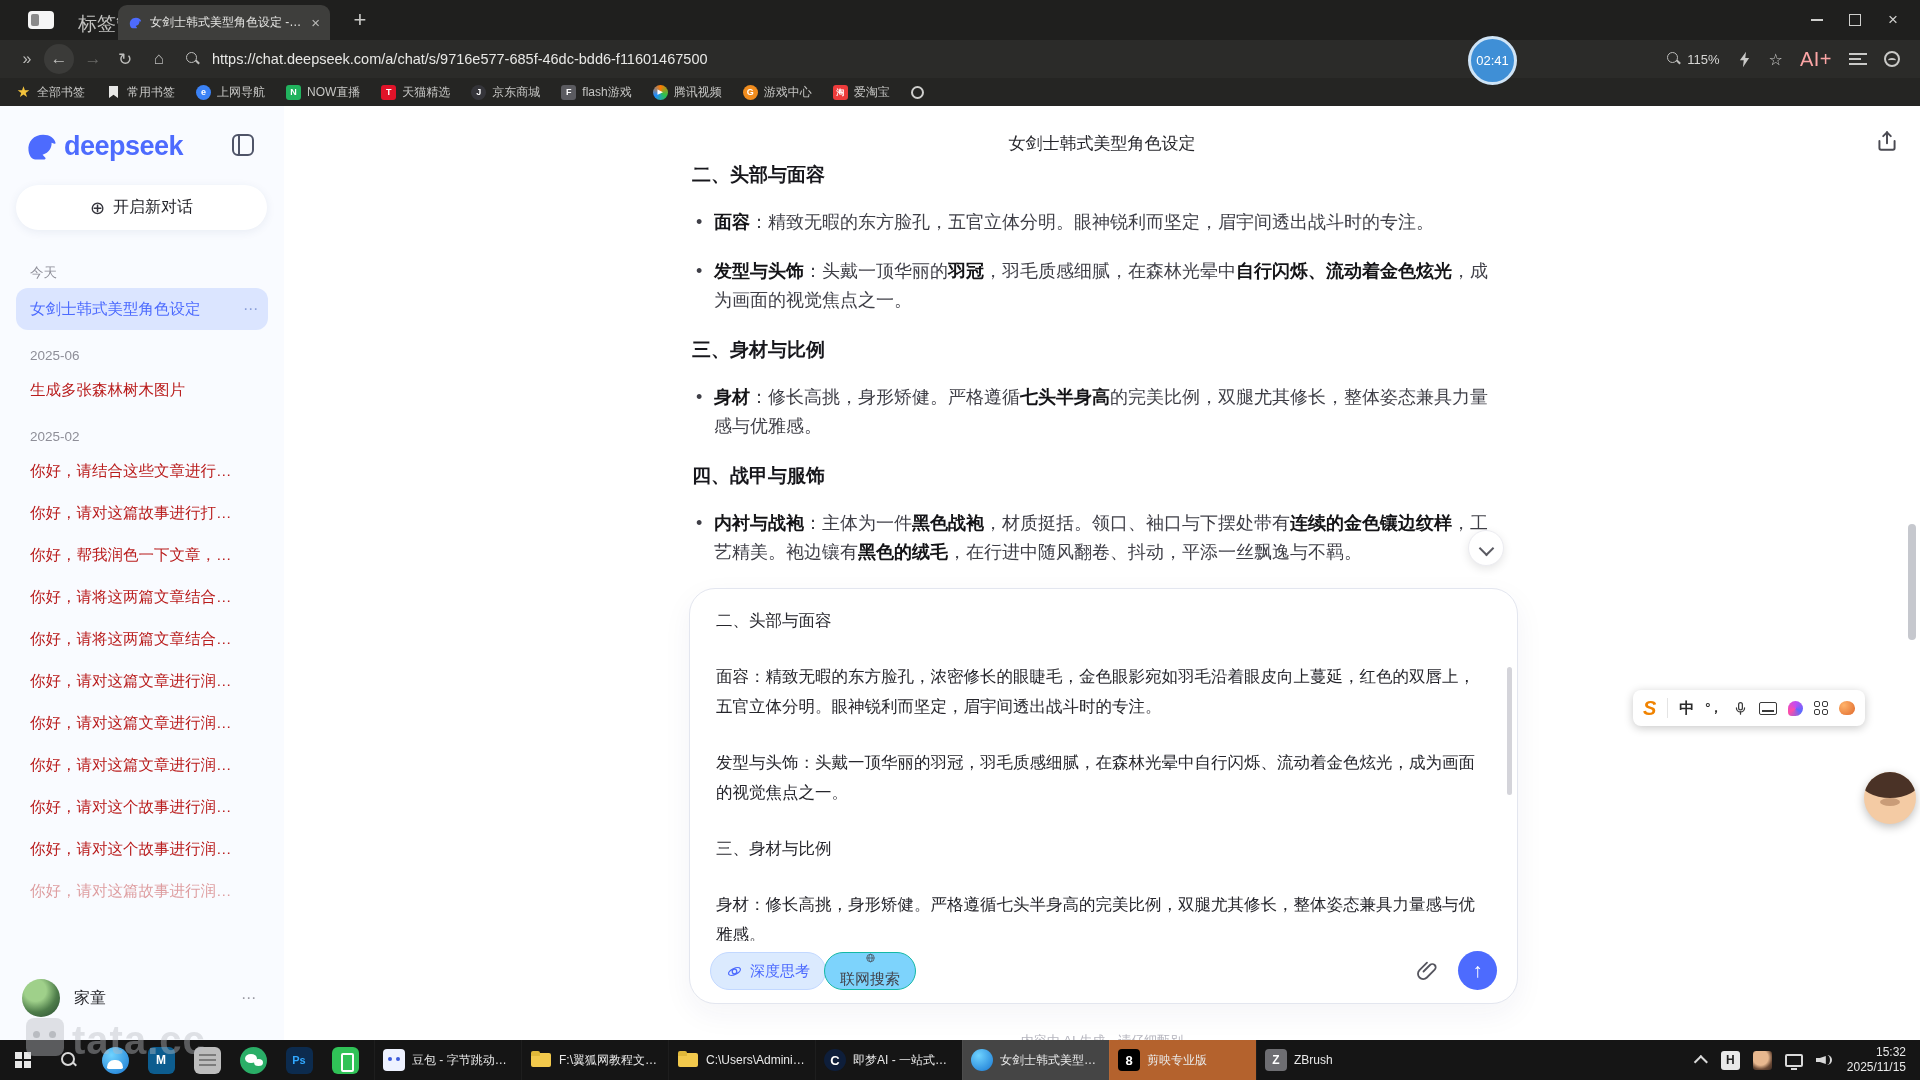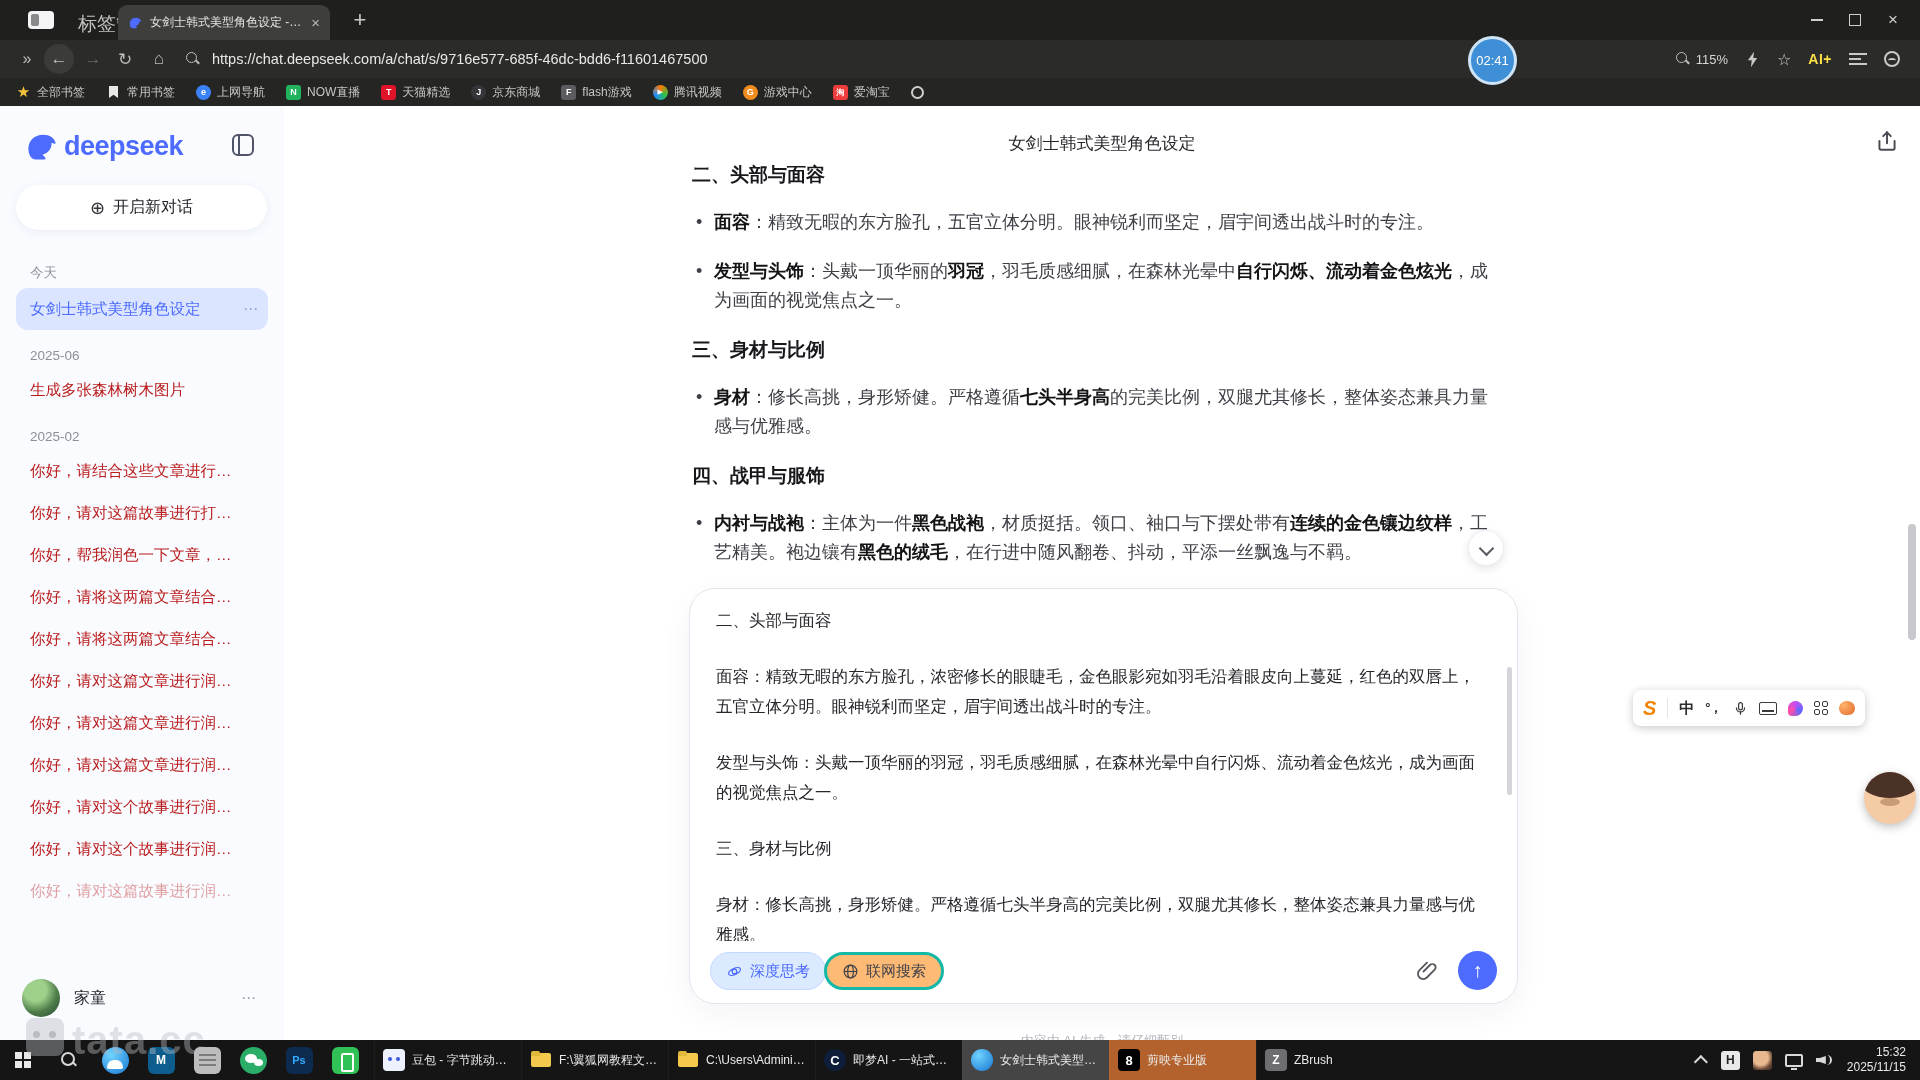--- a/index.html
+++ b/index.html
@@ -32,21 +32,21 @@
   .ic-home { position:absolute; left:146px; width:26px; font-size:17px; }
   .mag { position:relative; width:14px; height:14px; }
   .mag::before { content:""; position:absolute; left:0; top:0; width:9px; height:9px; border:1.7px solid #bdbdbb; border-radius:50%; }
   .mag::after { content:""; position:absolute; left:9px; top:9px; width:5px; height:1.7px; background:#bdbdbb; transform:rotate(45deg); }
   .url-mag { position:absolute; left:186px; top:12px; }
   .url-text { position:absolute; left:212px; top:0; height:38px; line-height:38px; color:#e8e8e6; font-size:14.5px; white-space:nowrap; }
   .rec-badge { position:absolute; left:1468px; top:36px; width:49px; height:49px; border-radius:50%; background:#3f8fd6; border:3px solid #cfe4f6; color:#fff; font-size:13px; display:flex; align-items:center; justify-content:center; z-index:5; }
   .nav-right { position:absolute; right:0; top:0; height:38px; display:flex; align-items:center; gap:17px; padding-right:20px; }
   .zoom-wrap { display:flex; align-items:center; gap:6px; color:#d6d6d4; font-size:13px; }
   .star-ic { color:#c9c9c7; font-size:16px; }
-  .ai-label { font-size:14px; font-weight:bold; color:#fde047; letter-spacing:.5px; }
+  .ai-label { font-size:20px; font-weight:normal; color:#fca5a5; letter-spacing:.5px; }
   .reader-ic { position:relative; width:18px; height:12px; }
   .reader-ic i { display:block; height:2px; background:#c9c9c7; margin-bottom:3px; }
   .reader-ic i:nth-child(2){ width:12px; }
   .ring-ic { width:16px; height:16px; border:2px solid #c9c9c7; border-radius:50%; position:relative; }
   .ring-ic::before { content:""; position:absolute; left:2px; top:5px; width:8px; height:3px; border-radius:50%; border-top:2px solid #c9c9c7; }
 
   .bookmarksbar { position:absolute; left:0; top:78px; width:1920px; height:28px; background:#252523; display:flex; align-items:center; gap:21px; padding-left:16px; }
   .bm-item { display:flex; align-items:center; gap:6px; color:#c6c6c4; font-size:12px; white-space:nowrap; }
   .bm-ic { width:15px; height:15px; border-radius:3px; display:flex; align-items:center; justify-content:center; font-size:9px; color:#fff; font-weight:bold; flex:0 0 auto; }
   .bm-star { background:transparent; color:#f2c23c; font-size:15px; }
@@ -98,21 +98,21 @@
   .scroll-chevron { position:absolute; left:1468px; top:424px; width:36px; height:36px; background:#fff; border:1px solid #ececf1; border-radius:50%; box-shadow:0 3px 10px rgba(0,0,0,.10); }
   .scroll-chevron::before { content:""; position:absolute; left:12px; top:12px; width:9px; height:9px; border-right:2px solid #5a5a62; border-bottom:2px solid #5a5a62; transform:rotate(45deg); }
 
   .composer { position:absolute; left:689px; top:482px; width:829px; height:416px; background:#fff; border:1.5px solid #e3e6ef; border-radius:26px; box-shadow:0 10px 30px rgba(30,40,90,.05); }
   .prompt { position:absolute; left:26px; right:30px; top:16px; height:336px; overflow:hidden; font-size:16.5px; line-height:30px; color:#26262c; }
   .prompt p { margin-bottom:26px; }
   .prompt-scroll { position:absolute; right:5px; top:78px; width:5px; height:128px; background:#d4d4da; border-radius:3px; }
   .composer-controls { position:absolute; left:20px; right:20px; bottom:12px; height:40px; }
   .pill { position:absolute; top:1px; height:38px; border-radius:19px; display:flex; align-items:center; gap:7px; font-size:15px; padding:0 15px; }
   .pill-deep { left:0; background:#dbeafe; border:1px solid #c2d8ff; color:#4d6bfe; }
-  .pill-web { left:114px; background:#fdba74; border:3px solid #14b8a6; color:#43434b; }
+  .pill-web { left:114px; background:#7dd3fc; border:1px solid #14b8a6; color:#43434b;flex-direction:column; }
   .clip-btn { position:absolute; right:58px; top:8px; width:24px; height:24px; }
   .send-btn { position:absolute; right:0; top:0; width:39px; height:39px; border-radius:50%; background:#4d6bfe; color:#fff; display:flex; align-items:center; justify-content:center; font-size:20px; font-weight:bold; }
   .footer-note { position:absolute; left:284px; top:926px; width:1636px; text-align:center; color:#b4b4bd; font-size:13px; }
   .page-scrollbar { position:absolute; right:4px; top:418px; width:8px; height:116px; background:#c6c8ce; border-radius:4px; }
 
   
   .ime-bar { position:absolute; left:1633px; top:690px; width:232px; height:36px; background:#fff; border-radius:8px; box-shadow:0 2px 10px rgba(0,0,0,.22); display:flex; align-items:center; padding:0 10px; gap:11px; z-index:20; }
   .ime-logo { color:#f08300; font-size:20px; font-weight:bold; font-style:italic; }
   .ime-sep { width:1px; height:20px; background:#e4e4e4; }
   .ime-mode { color:#2c2c2c; font-size:15px; font-weight:bold; }

